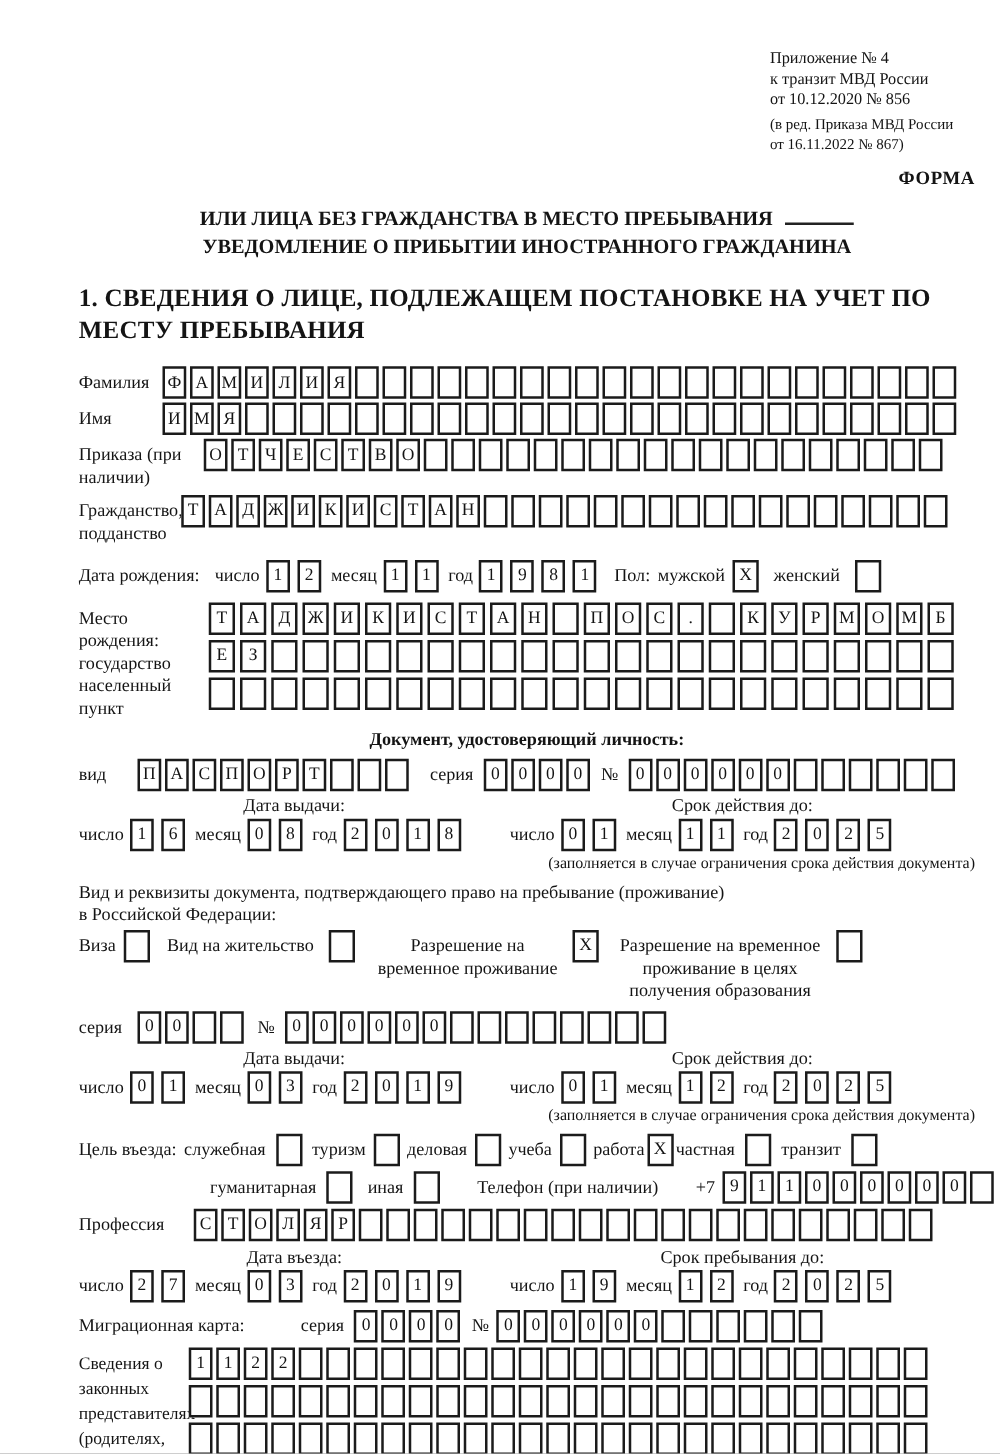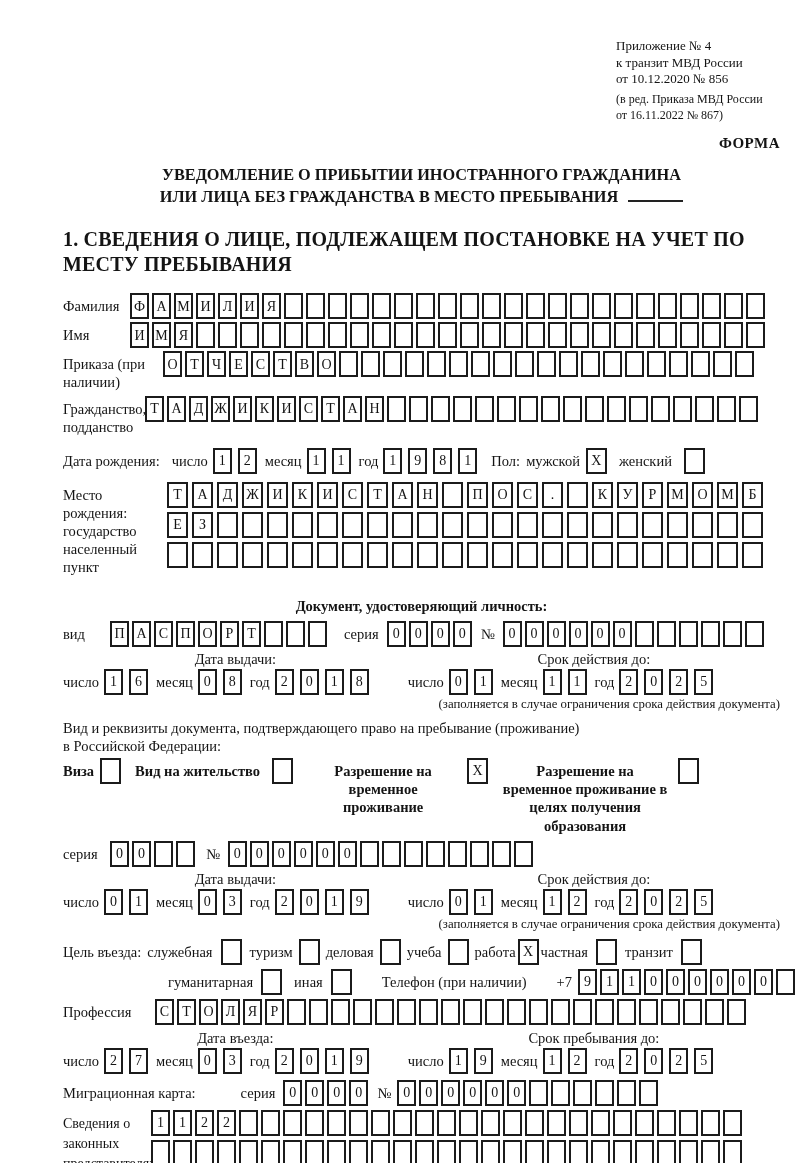--- a/index.html
+++ b/index.html
@@ -51,21 +51,21 @@
 
   .twocol{display:flex;}
   .twocol .col-l{flex:1;}
   .twocol .col-r{flex:1.08;}
   .dhead{text-align:center;margin-bottom:1px;}
   .note-r{text-align:right;font-size:12.8px;margin-top:2px;}
 
   .inl{padding-top:4px;flex:none;}
   .optrow{display:flex;align-items:flex-start;}
   .optitem{display:flex;align-items:flex-start;}
-  .optlabel{padding-top:4px;font-weight:bold;}
+  .optlabel{padding-top:4px;}
   .optlabel.c{width:152px;text-align:center;}
   .optlabel.c2{width:170px;text-align:center;}
   .purrow{display:flex;align-items:center;}
   .purrow .plabel{white-space:nowrap;}
 </style>
 </head>
 <body>
 
 <div class="page">
 
@@ -75,22 +75,22 @@
     <div>от 10.12.2020 № 856</div>
     <div class="sub">
       <div>(в ред. Приказа МВД России</div>
       <div>от 16.11.2022 № 867)</div>
     </div>
   </div>
 
   <div class="forma">ФОРМА</div>
 
   <div class="title">
+    <div><span>ИЛИ ЛИЦА БЕЗ ГРАЖДАНСТВА В МЕСТО ПРЕБЫВАНИЯ</span><span class="blank"></span></div>
     <div>УВЕДОМЛЕНИЕ О ПРИБЫТИИ ИНОСТРАННОГО ГРАЖДАНИНА</div>
-    <div><span>ИЛИ ЛИЦА БЕЗ ГРАЖДАНСТВА В МЕСТО ПРЕБЫВАНИЯ</span><span class="blank"></span></div>
   </div>
 
   <div class="sec1">1. СВЕДЕНИЯ О ЛИЦЕ, ПОДЛЕЖАЩЕМ ПОСТАНОВКЕ НА УЧЕТ ПО МЕСТУ ПРЕБЫВАНИЯ</div>
 
   <div class="frow mt16">
     <div class="flabel w67">Фамилия</div>
     <div class="cells">
         <span class="cell">Ф</span>
         <span class="cell">А</span>
         <span class="cell">М</span>
@@ -334,21 +334,21 @@
           <span class="cell"></span>
           <span class="cell"></span>
           <span class="cell"></span>
           <span class="cell"></span>
           <span class="cell"></span>
           <span class="cell"></span>
         </div>
     </div>
   </div>
 
-  <div class="title mt2" style="font-size:14.5px;margin-top:20px;">Документ, удостоверяющий личность:</div>
+  <div class="title mt2" style="font-size:14.5px;margin-top:6px;">Документ, удостоверяющий личность:</div>
 
   <div class="frow mt3">
     <div class="flabel w47">вид</div>
     <div class="cells">
         <span class="cell">П</span>
         <span class="cell">А</span>
         <span class="cell">С</span>
         <span class="cell">П</span>
         <span class="cell">О</span>
         <span class="cell">Р</span>

